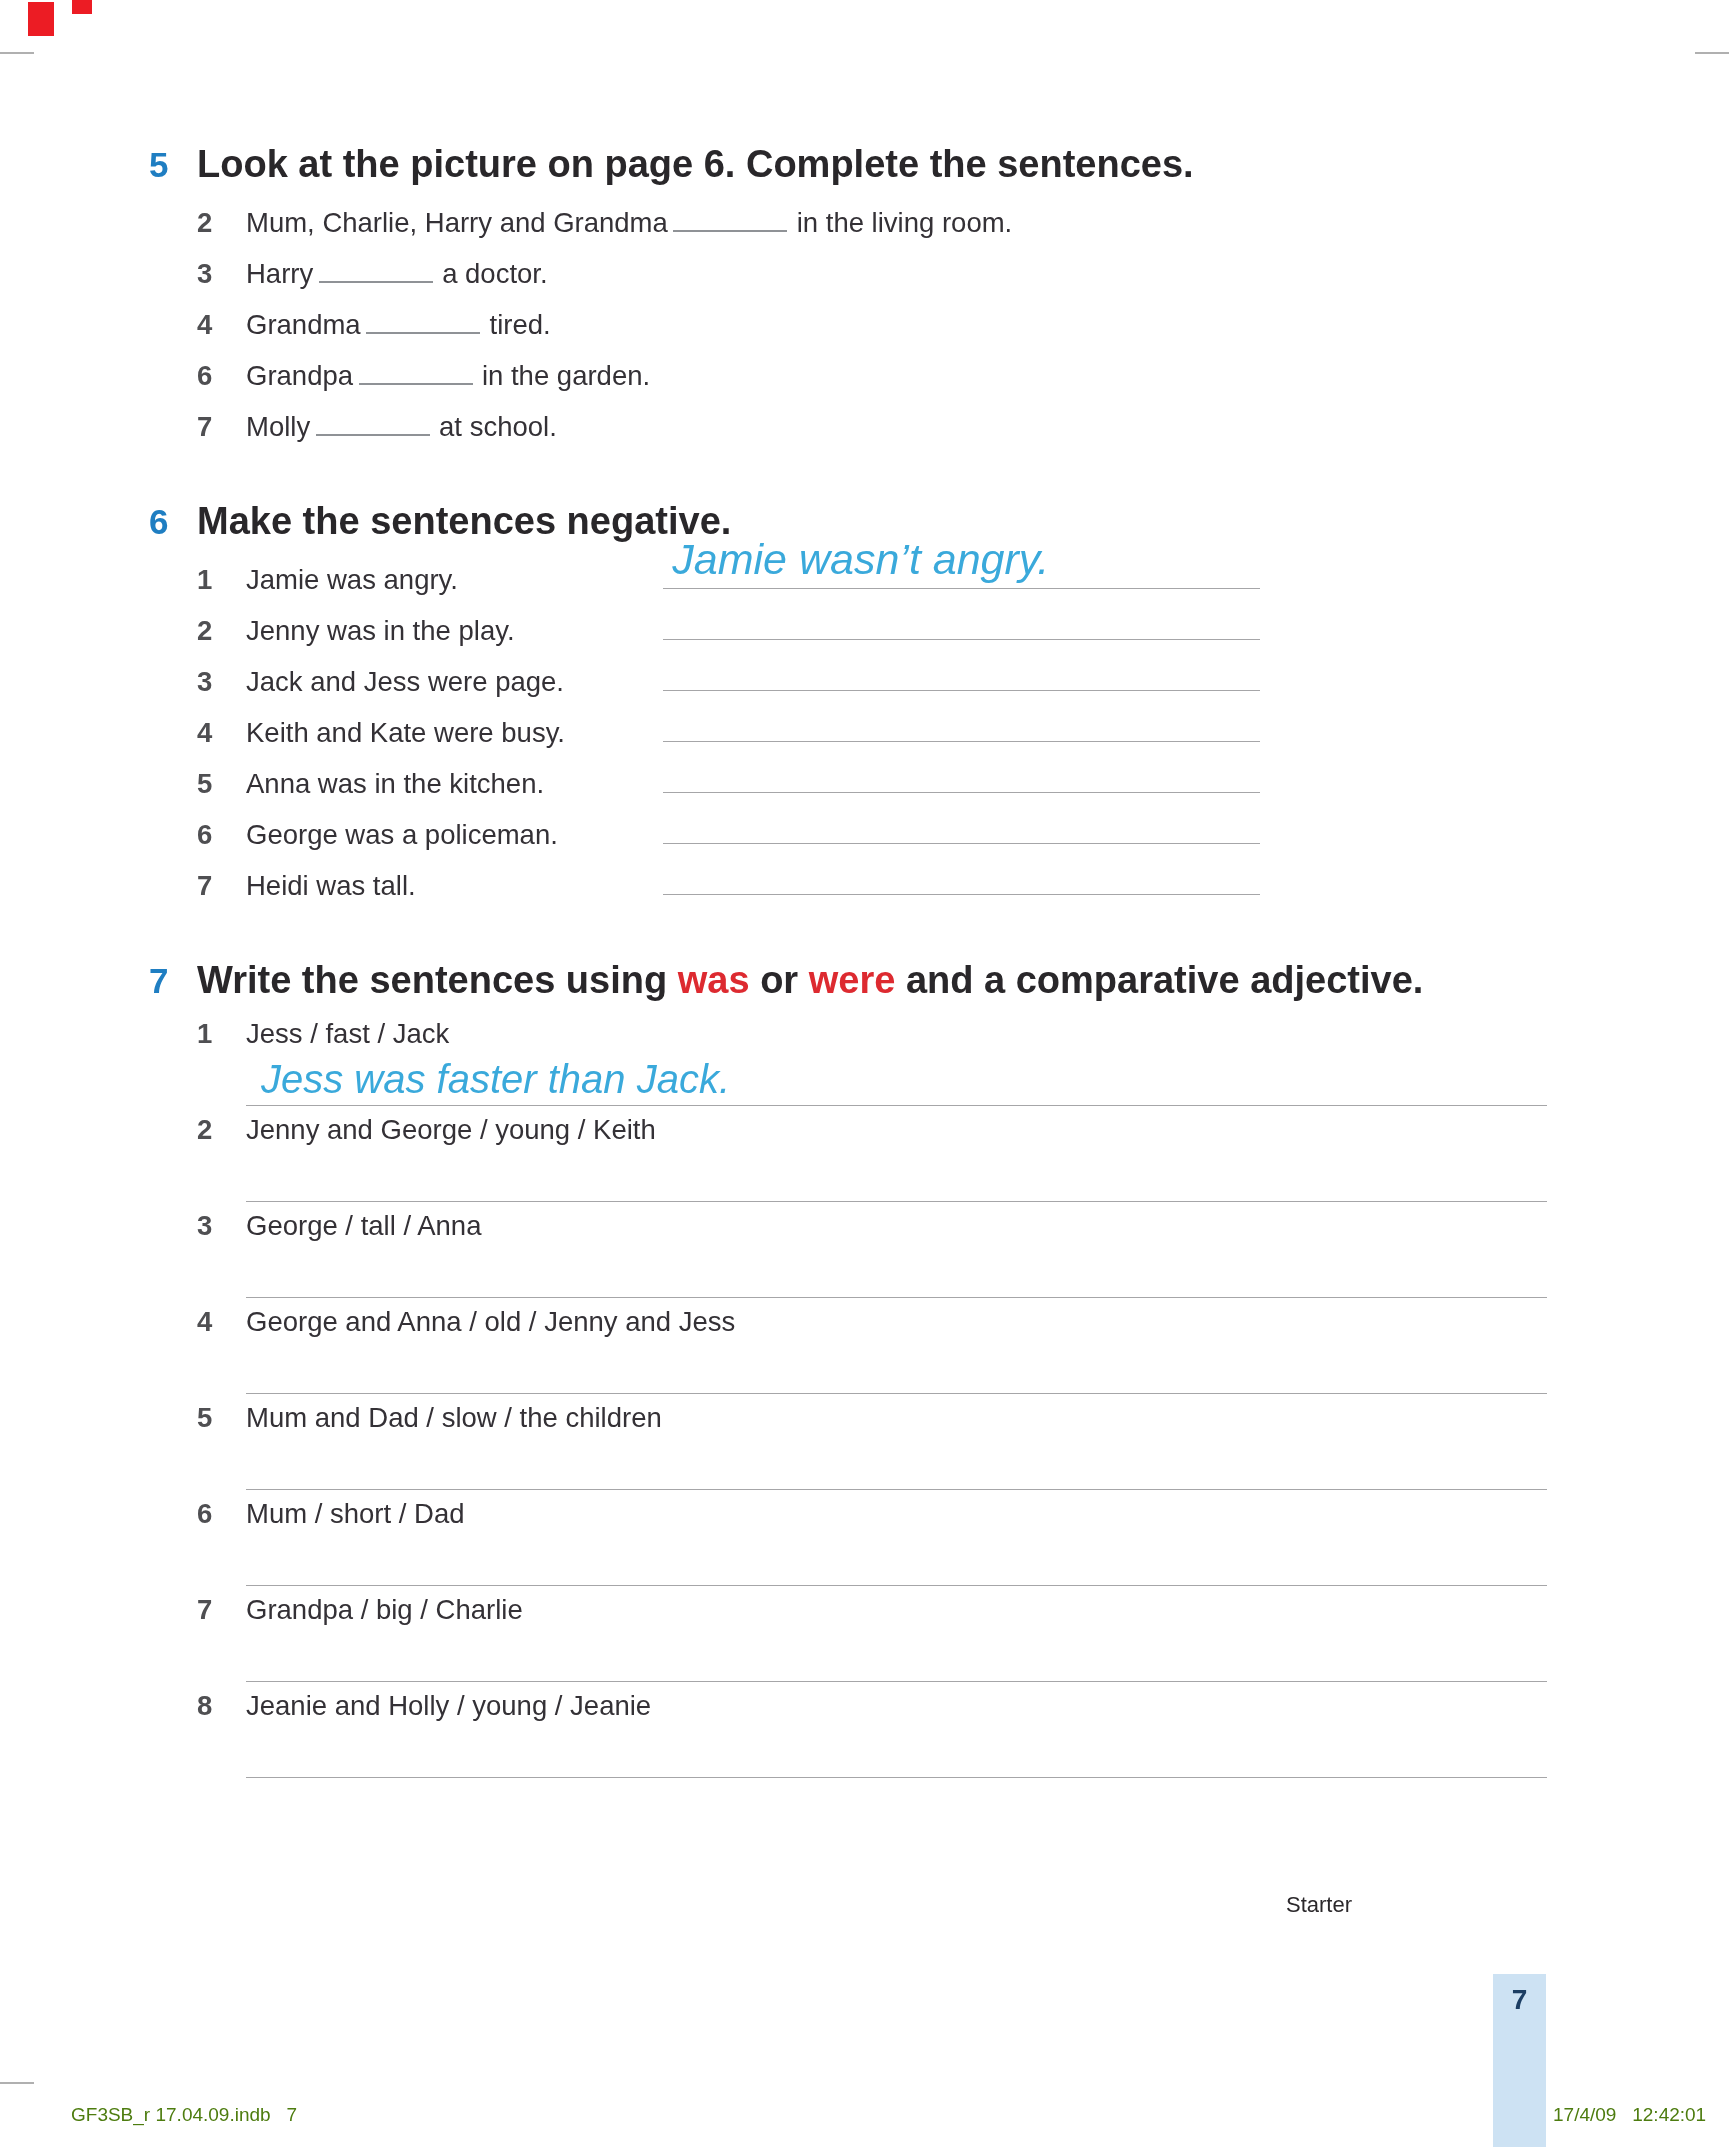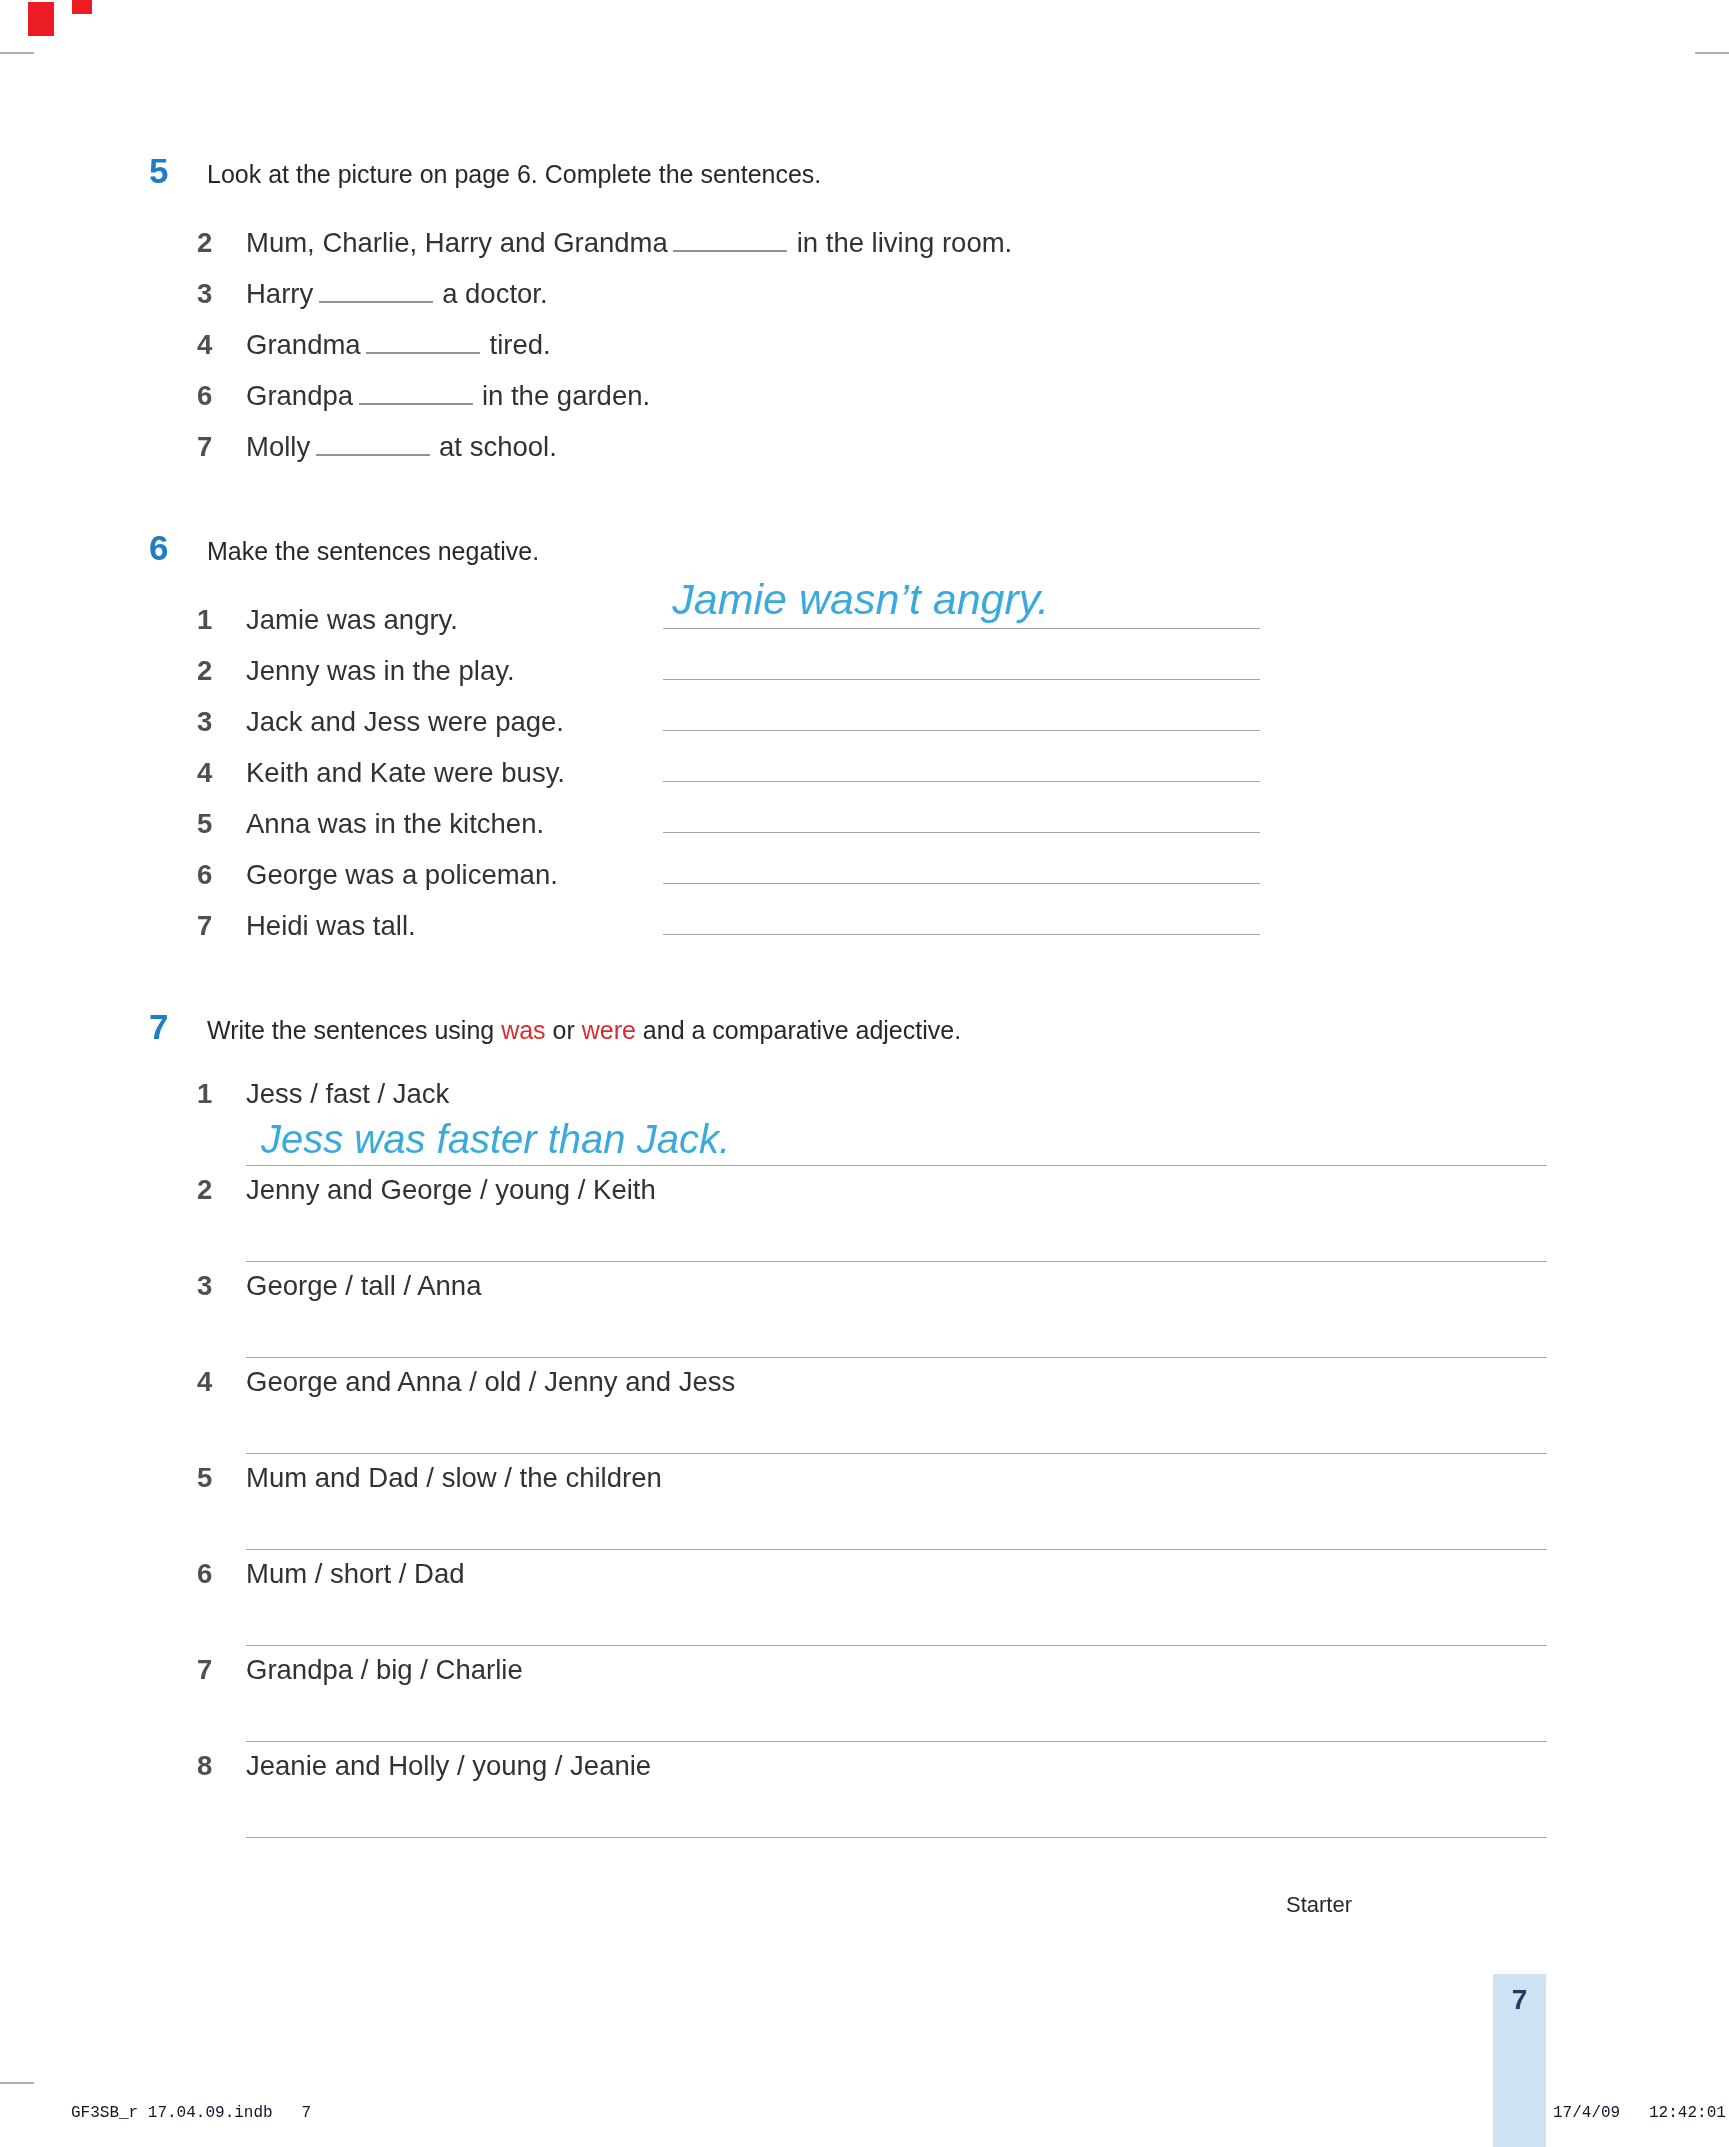--- a/index.html
+++ b/index.html
@@ -21,21 +21,21 @@
   .h-tl { left: 0; top: 52px; }
   .h-tr { left: 1695px; top: 52px; }
   .h-bl { left: 0; top: 2082px; }
 
   
   .content { position: absolute; left: 149px; top: 145px; width: 1398px; }
 
   .ex { margin-bottom: 50px; }
   .ex-header { display: flex; align-items: baseline; line-height: 39px; margin-bottom: 13px; }
   .ex-num { flex: 0 0 48px; font-size: 35px; font-weight: bold; color: #1f7ec2; }
-  .ex-title { font-size: 25px; font-weight: normal; color: #29272a; margin: 10px; line-height: 39px; white-space: pre-wrap; }
+  .ex-title { font-size: 38px; font-weight: bold; color: #29272a; margin: 0; line-height: 39px; white-space: pre-wrap; }
   .red { color: #dd2a30; }
 
   .items { margin-left: 48px; }
 
   .row { font-size: 27.5px; line-height: 51px; color: #343136; white-space: nowrap; }
   .n { display: inline-block; width: 49px; font-weight: bold; color: #4f4f52; }
 
   
   .blank {
     display: inline-block; width: 114px; height: 6.5px;
@@ -59,21 +59,21 @@
   .row7 { font-size: 27.5px; line-height: 42px; color: #343136; white-space: nowrap; }
   .ans7 { margin-left: 49px; height: 50px; border-bottom: 1.9px solid #a6a6a8; position: relative; }
   .ans7 .hw { position: absolute; left: 15px; bottom: 2.8px; font-size: 40px; }
 
   
   .starter { position: absolute; left: 1286px; top: 1892px; width: 177px; text-align: left; font-size: 22px; color: #2b282b; }
   .page-tab { position: absolute; left: 1493px; top: 1974px; width: 53px; height: 174px; background: #cde2f3; }
   .page-num { margin-top: 10.3px; text-align: center; font-size: 28px; font-weight: bold; color: #1c3e63; }
 
   
-  .footer { position: absolute; font-size: 16px; color: #0f172a; white-space: pre; font-family: Liberation Mono, monospace; }
+  .footer { position: absolute; font-size: 19px; color: #4d7c0f; white-space: pre; }
   .f-left { left: 71px; top: 2104px; }
   .f-right { left: 1553px; top: 2104px; }
 </style>
 </head>
 <body>
 
 <div class="page">
 
   <div class="crop c1"></div>
   <div class="crop c2"></div>

